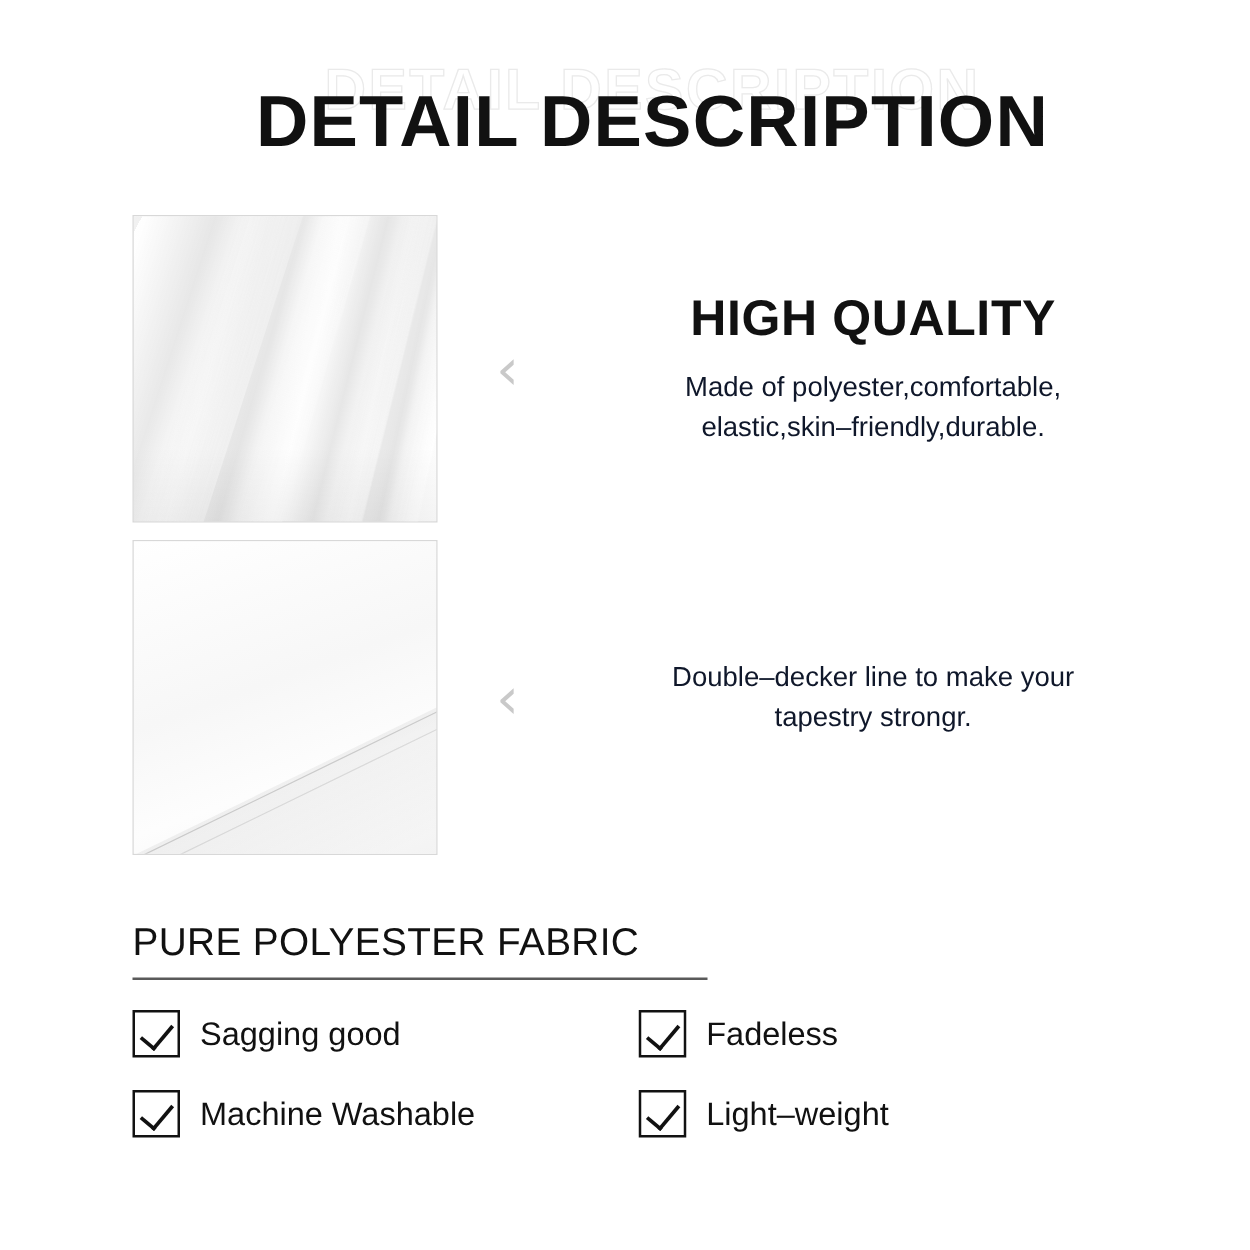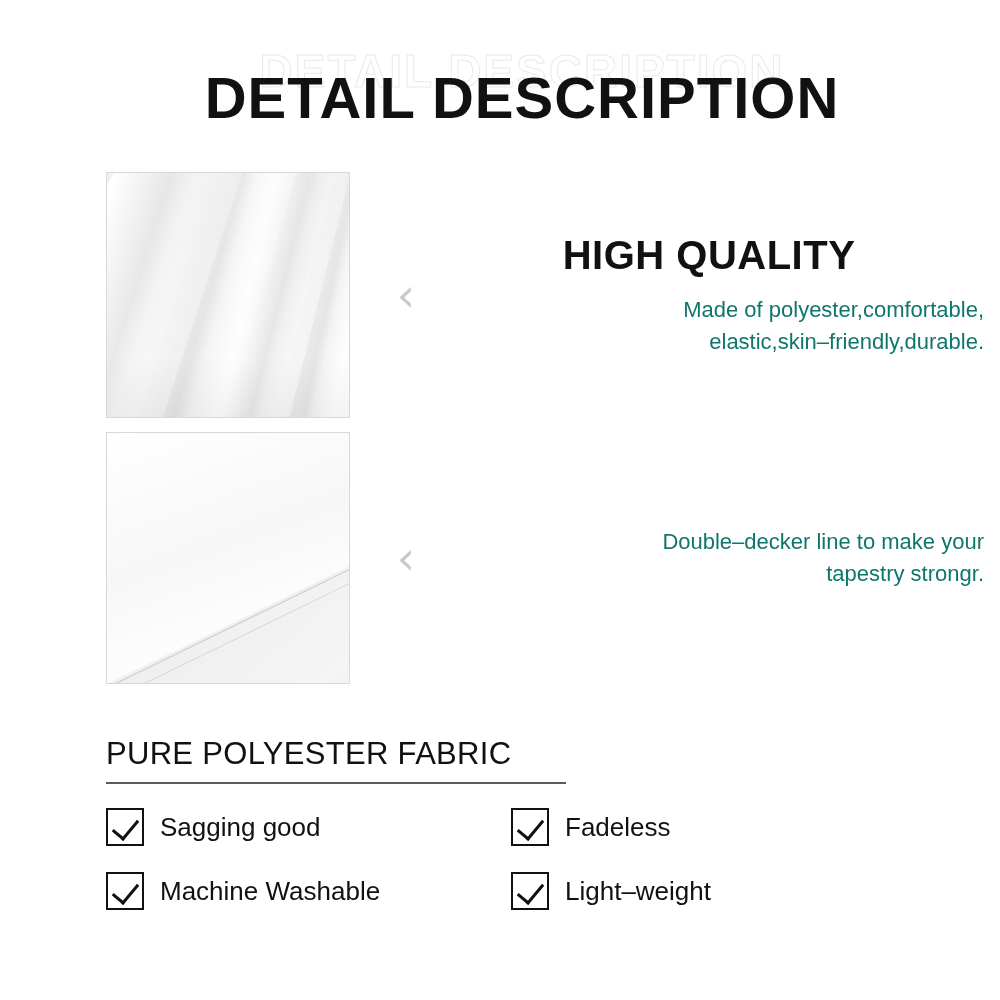--- a/index.html
+++ b/index.html
@@ -123,36 +123,35 @@
     font-size: 46px;
     line-height: 1;
     color: #c9c9c9;
     font-family: "DejaVu Sans", sans-serif;
     margin-left: 28px;
   }
 
   .text-block {
     flex: 1;
     text-align: center;
-    padding-right: 16px;
+    padding-right: 37px;
   }
   .feature-title {
     font-size: 40px;
     font-weight: 700;
     letter-spacing: 0.5px;
     color: #111111;
     margin: 0 0 16px 0;
     white-space: nowrap;
   }
   .feature-desc {
     font-size: 22px;
     line-height: 1.45;
-    color: #0f766e;
+    color: #0f172a;
     margin: 0;
-    text-align: right;
   }
 
   
   .bottom {
     position: absolute;
     left: 106px;
     top: 736px;
     width: 800px;
   }
   .section-title {

